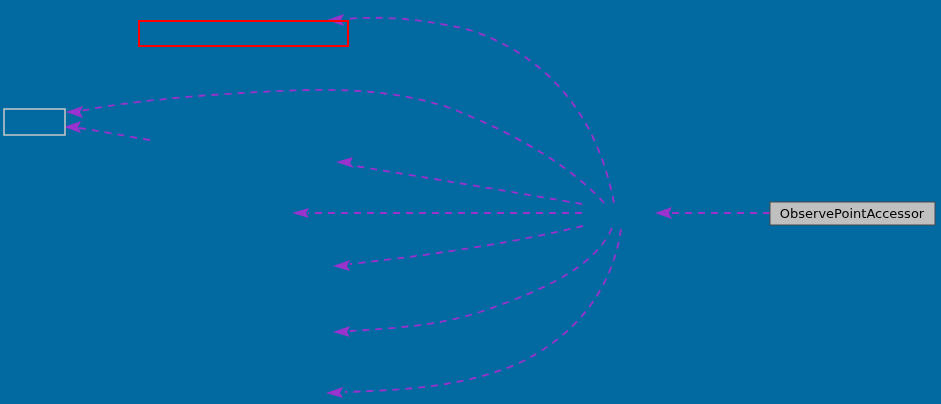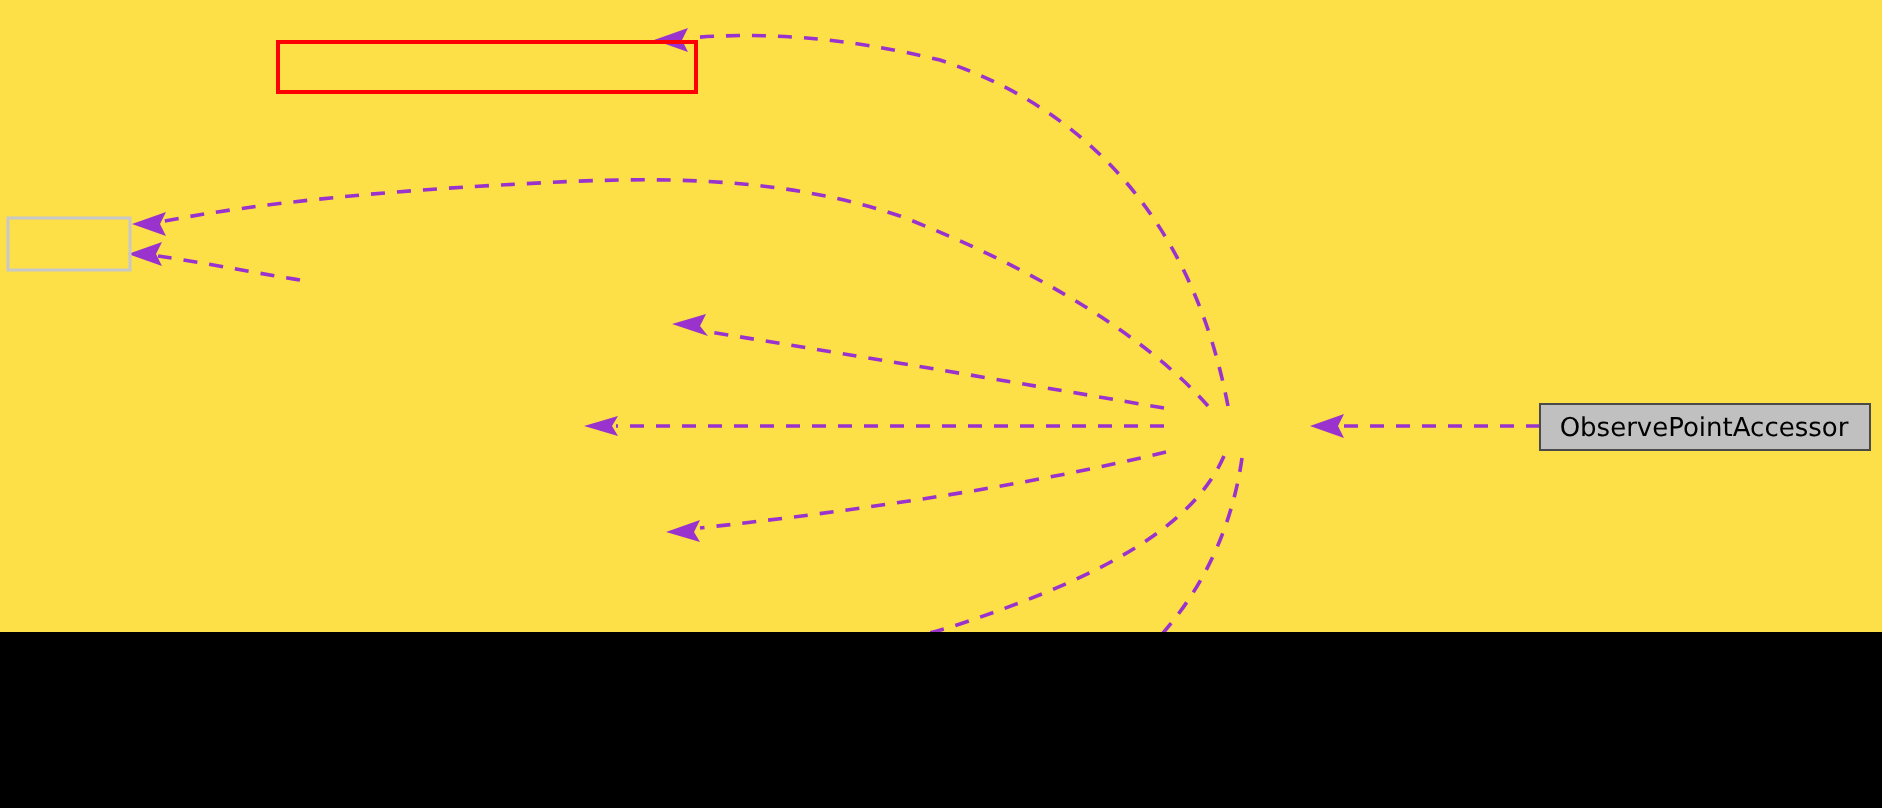--- a/index.html
+++ b/index.html
@@ -3,22 +3,22 @@
 <meta charset="utf-8">
 <style>
   html, body {
     margin: 0;
     padding: 0;
     background: #000000;
   }
   #stage {
     position: relative;
     width: 941px;
-    height: 316px;
-    background: #fde047;
+    height: 404px;
+    background: #0369a1;
     overflow: hidden;
     font-family: "DejaVu Sans", "Liberation Sans", sans-serif;
   }
   svg { display: block; }
   .edge {
     fill: none;
     stroke-width: 1.8;
     stroke-dasharray: 7 6;
   }
   .node-label {

